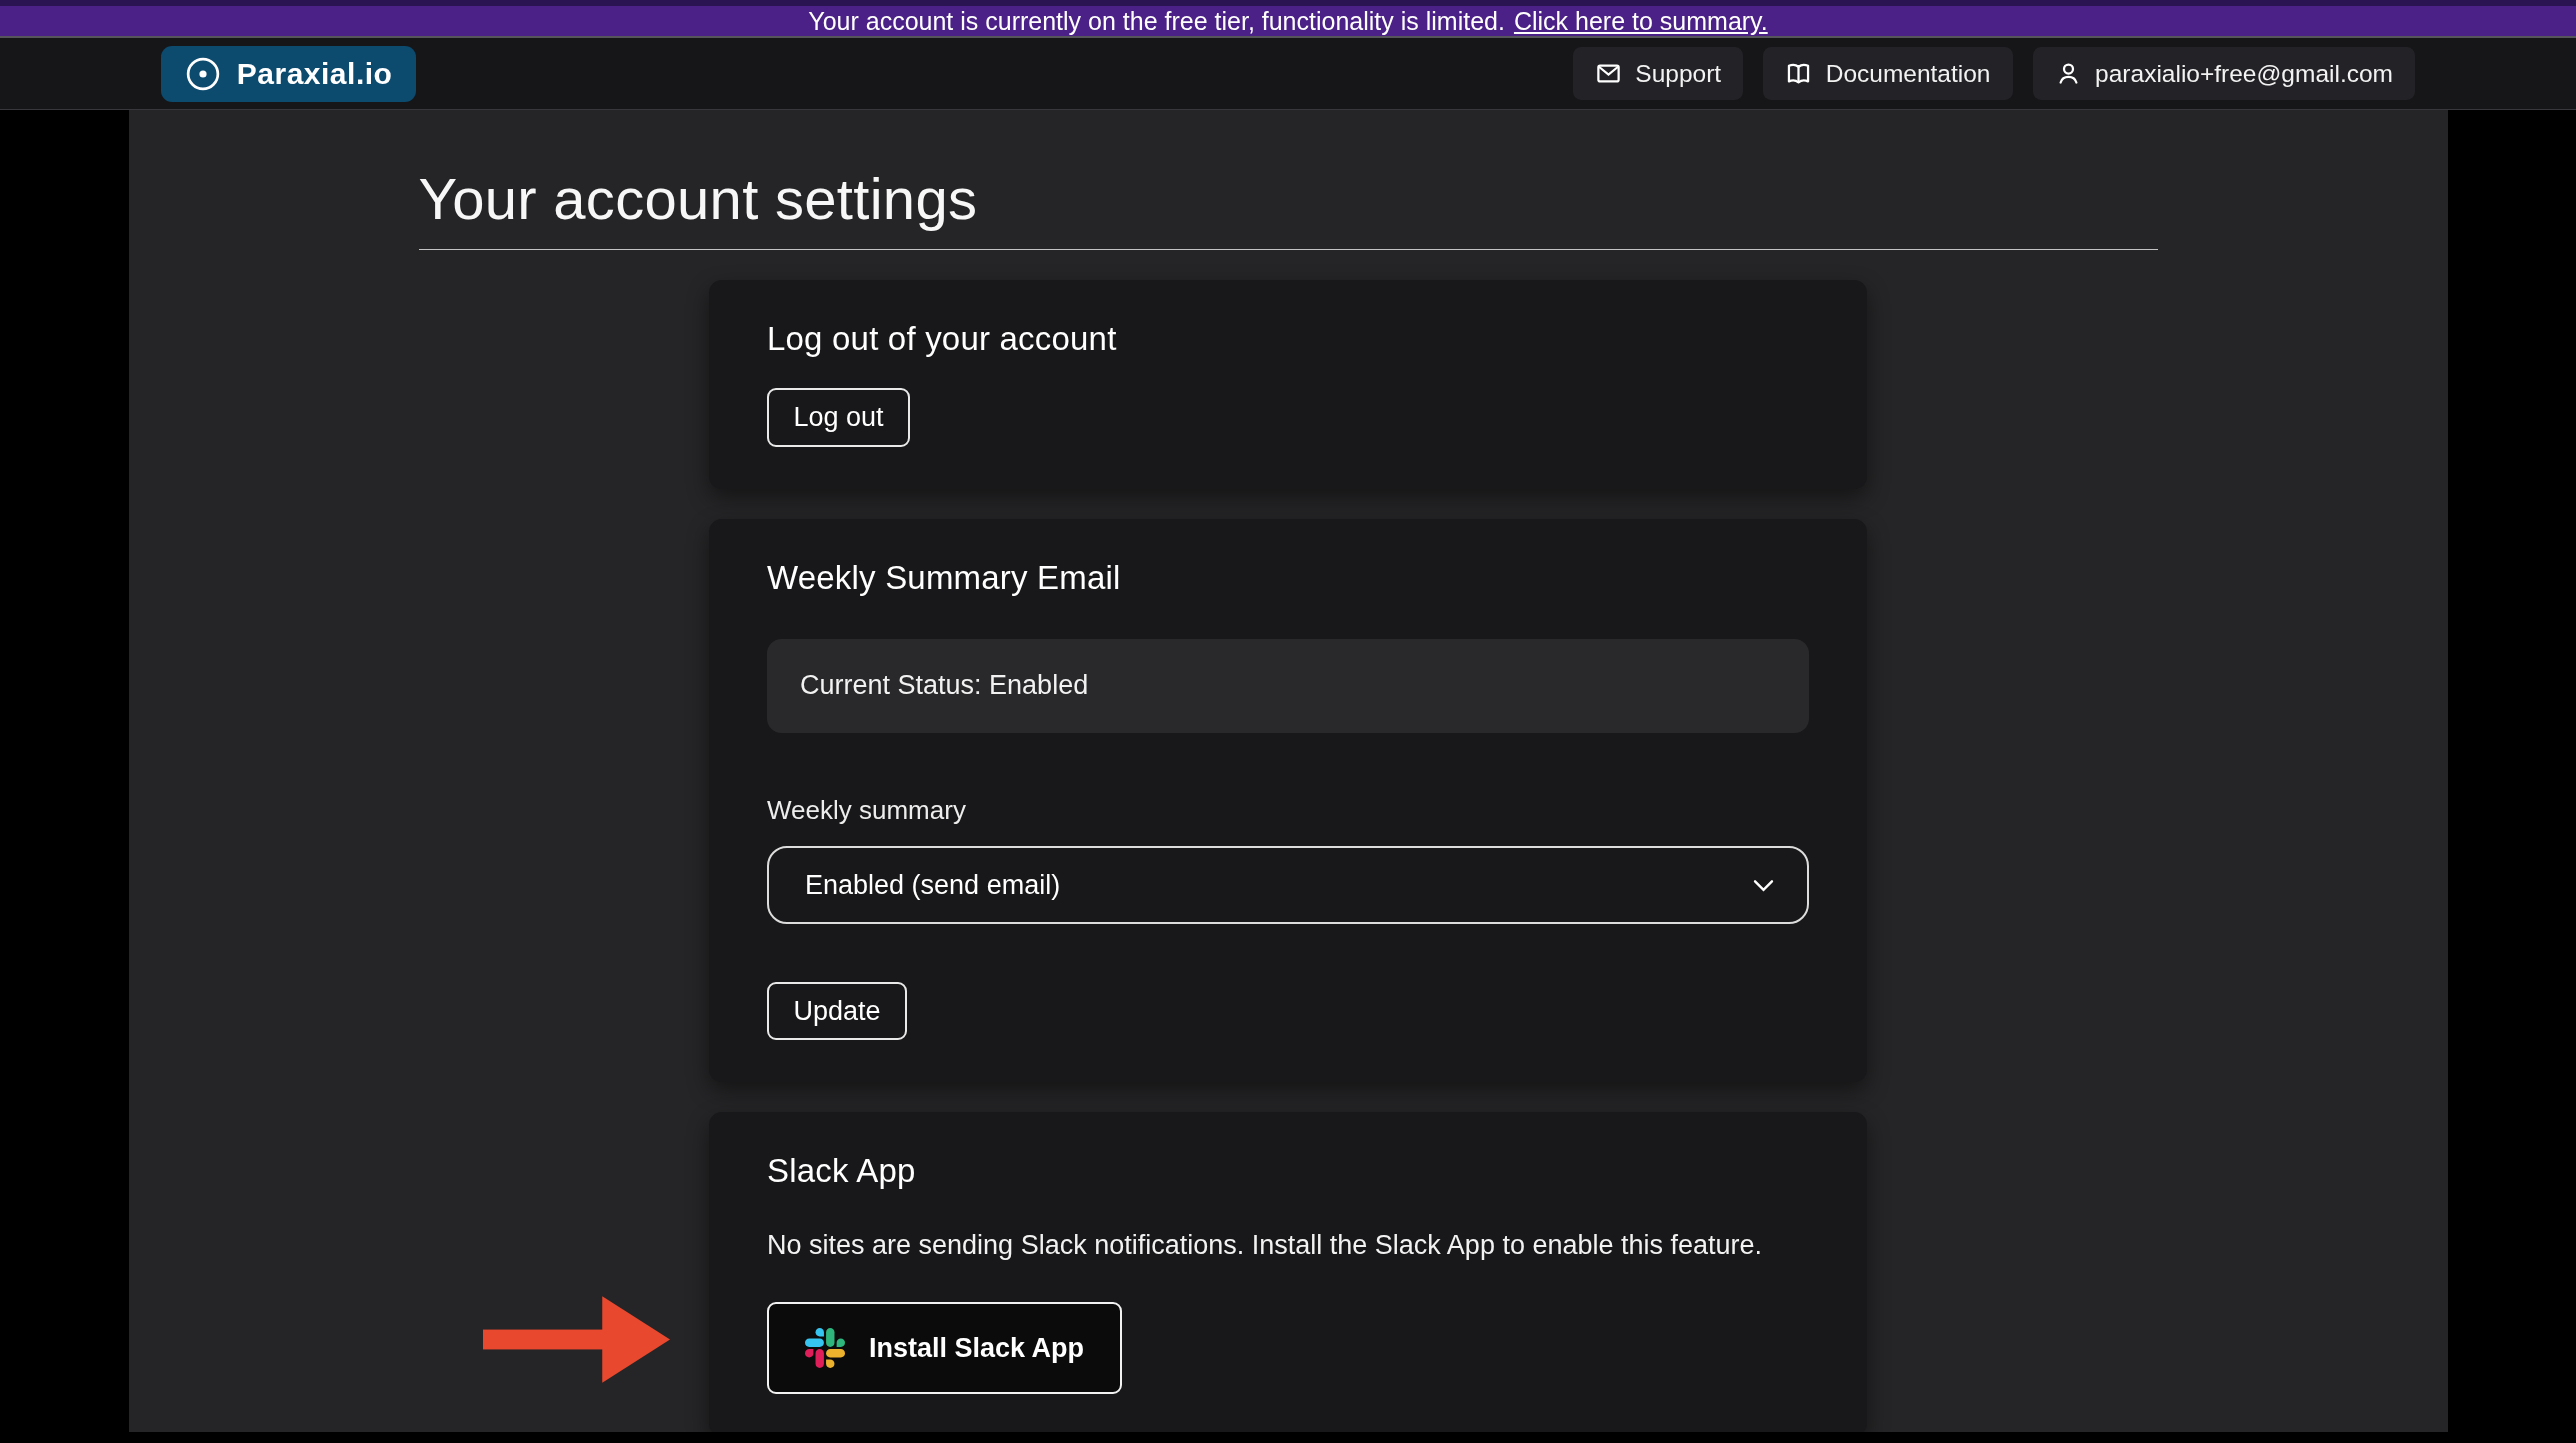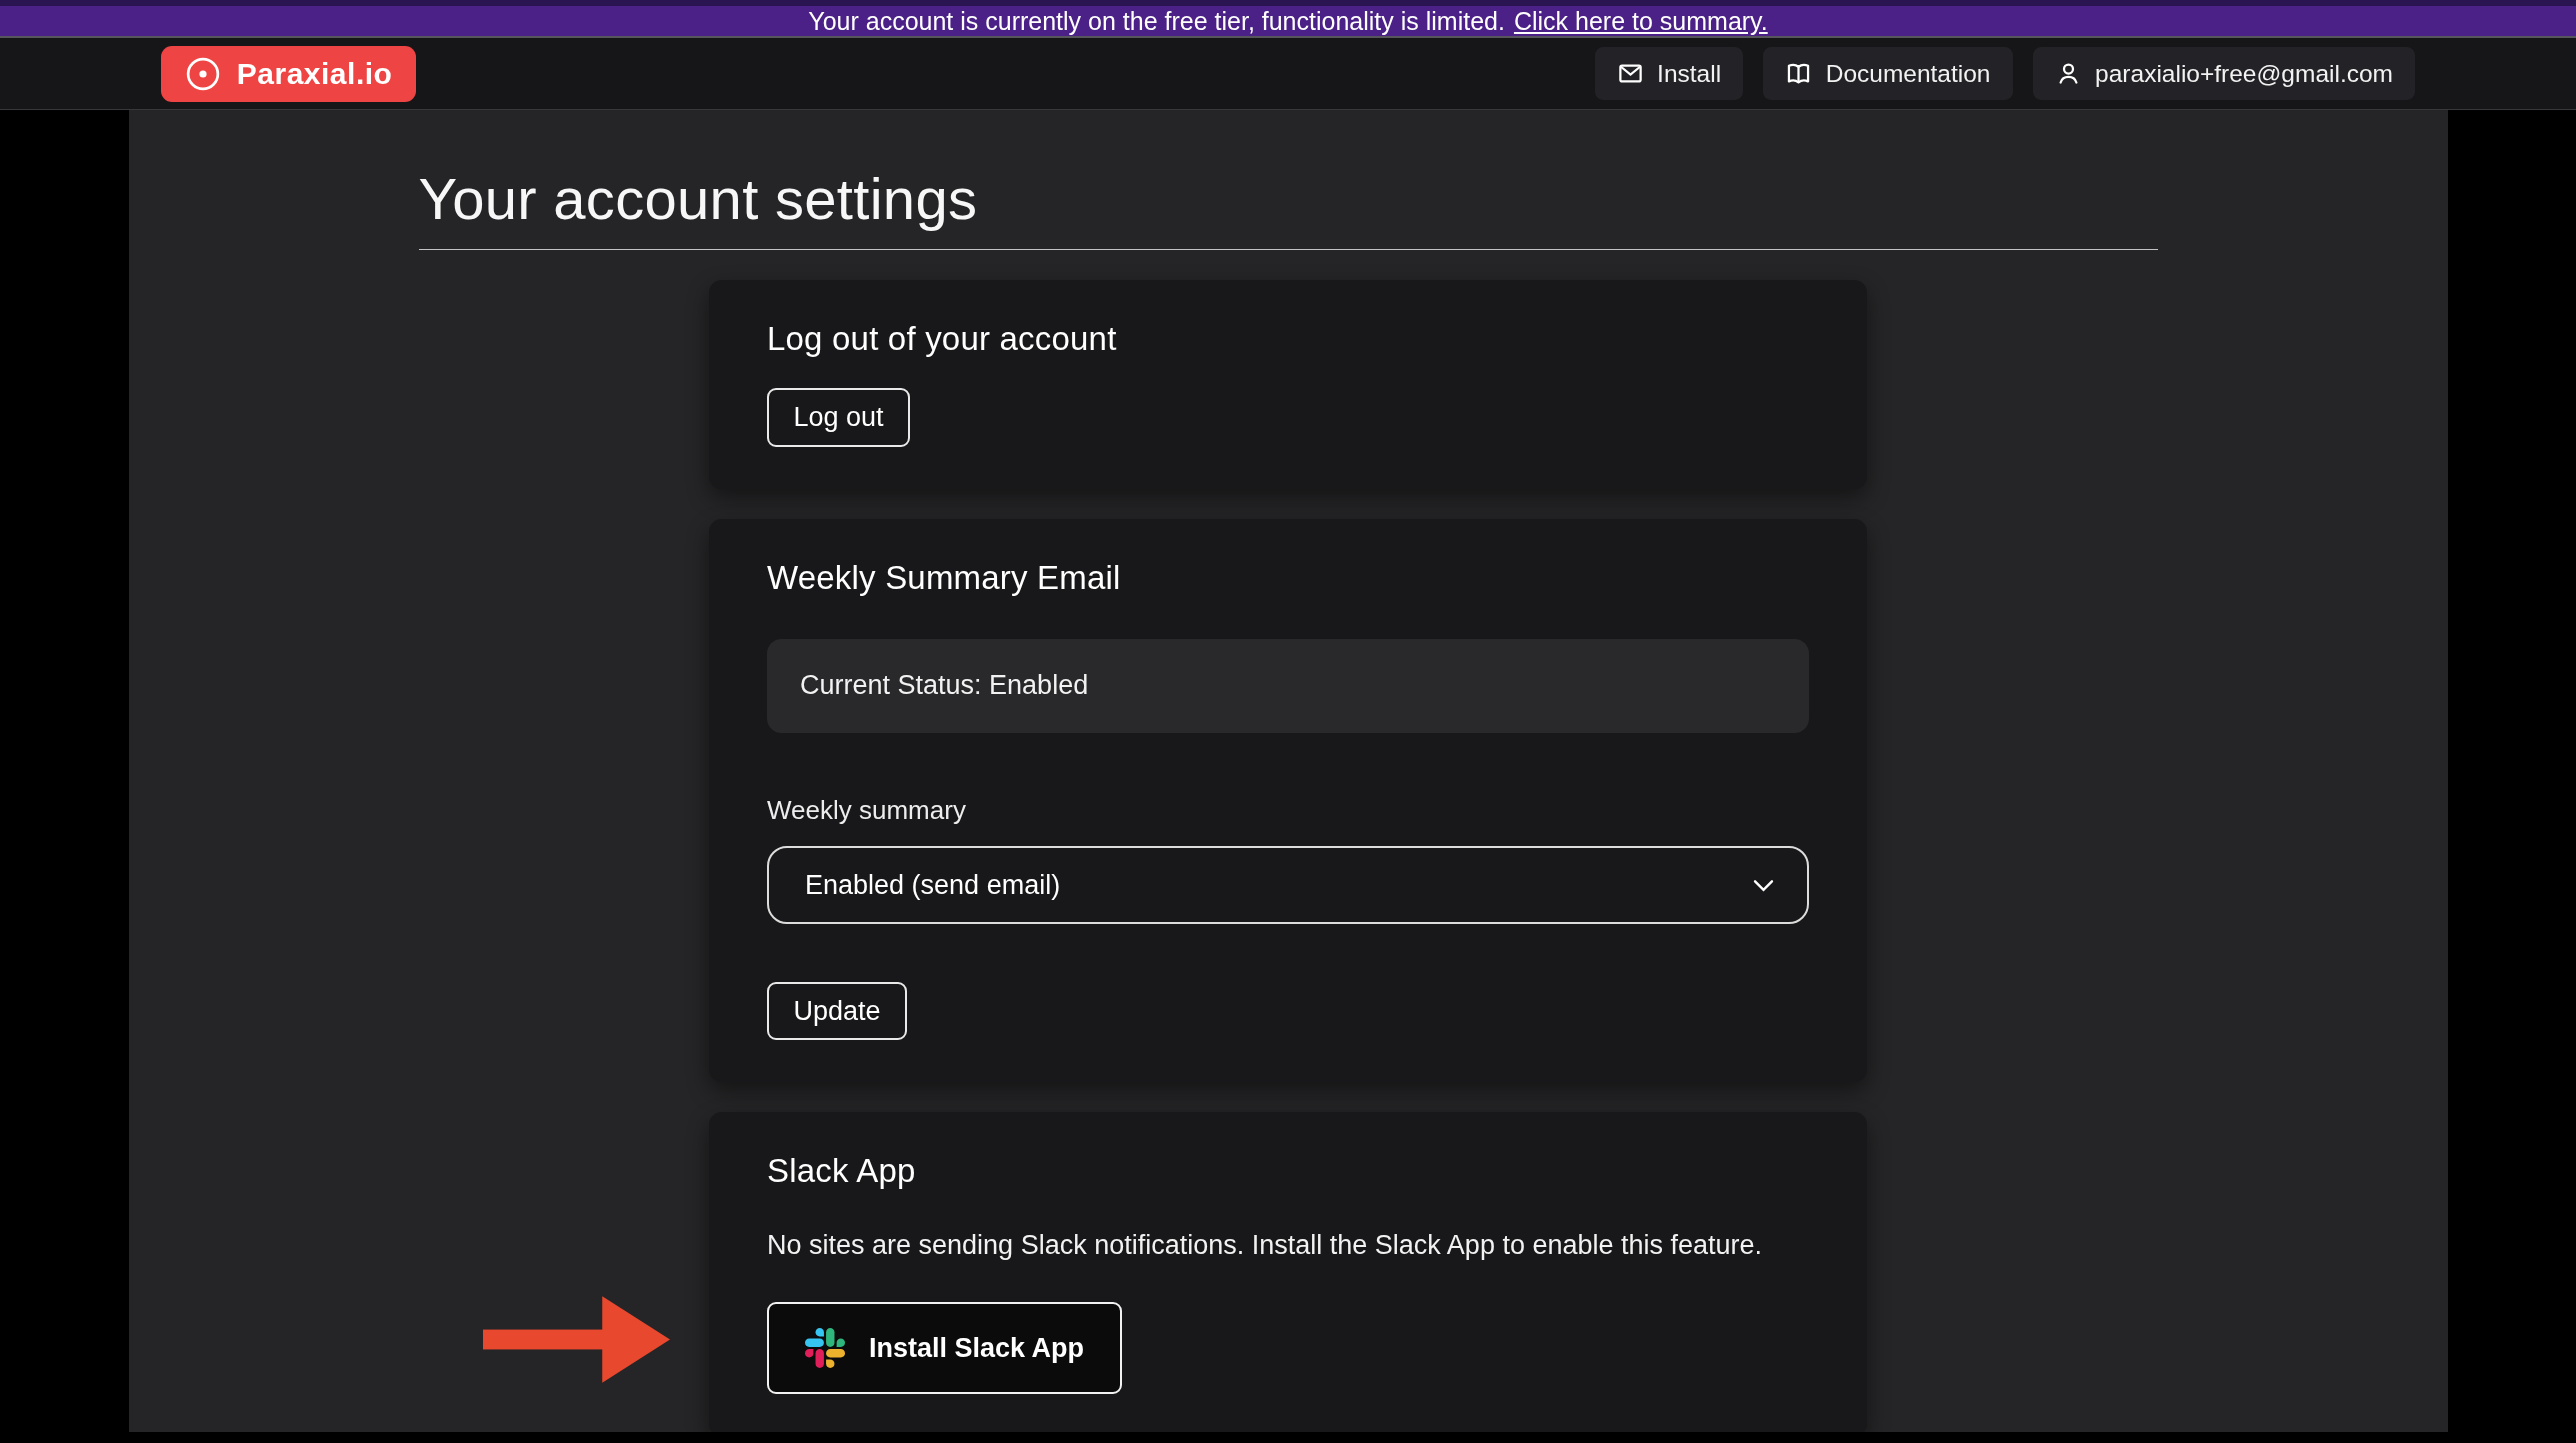--- a/index.html
+++ b/index.html
@@ -23,21 +23,21 @@
 
   
   .header {
     height: 72px; background: #161618;
     border-bottom: 1.8px solid #38383c;
     display: flex; align-items: center; justify-content: space-between;
     padding: 0 161px;
   }
   .brand-chip {
     display: flex; align-items: center; gap: 16.3px;
-    background: #ef4444; border-radius: 11px;
+    background: #0c4a6e; border-radius: 11px;
     padding: 9px 23.5px; height: 56px; cursor: pointer;
   }
   .brand-chip .logo { width: 36px; height: 36px; display: block; }
   .brand-name { font-size: 30px; font-weight: 700; letter-spacing: 0.5px; }
 
   .header-actions { display: flex; align-items: center; gap: 20px; }
   .hbtn {
     display: flex; align-items: center; gap: 13.6px;
     background: #232327; border: none; border-radius: 8.2px;
     color: #f2f2f2; font-size: 24.5px;
@@ -150,21 +150,21 @@
       <circle cx="20" cy="20" r="4" fill="#fff"></circle>
     </svg>
     <span class="brand-name">Paraxial.io</span>
   </div>
   <div class="header-actions">
     <button class="hbtn">
       <svg viewBox="0 0 24 24" fill="none" stroke="#fff" stroke-width="2">
         <rect x="3" y="5" width="18" height="14" rx="1.5"></rect>
         <path d="M3.5 6 12 13 20.5 6"></path>
       </svg>
-      <span>Install</span>
+      <span>Support</span>
     </button>
     <button class="hbtn">
       <svg viewBox="0 0 24 24" fill="none" stroke="#fff" stroke-width="2" stroke-linejoin="round">
         <path d="M12 6c-2.5-2-6-2-8.5-.8V19c2.5-1.2 6-1.2 8.5.8 2.5-2 6-2 8.5-.8V5.2C18 4 14.5 4 12 6z"></path>
         <path d="M12 6v13.8"></path>
       </svg>
       <span>Documentation</span>
     </button>
     <button class="hbtn">
       <svg viewBox="0 0 24 24" fill="none" stroke="#fff" stroke-width="2" stroke-linecap="round">

